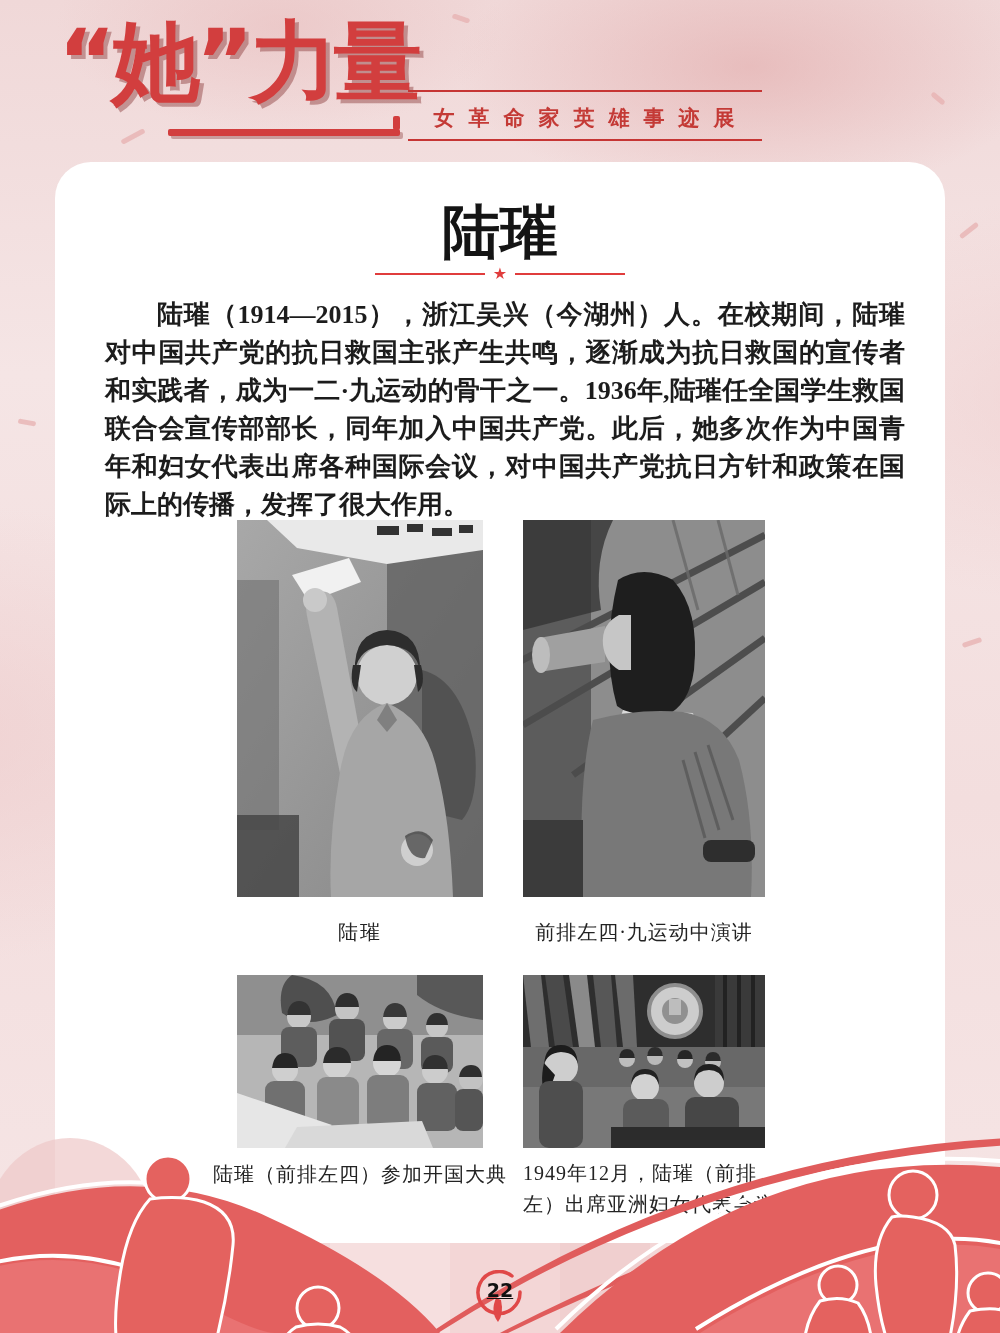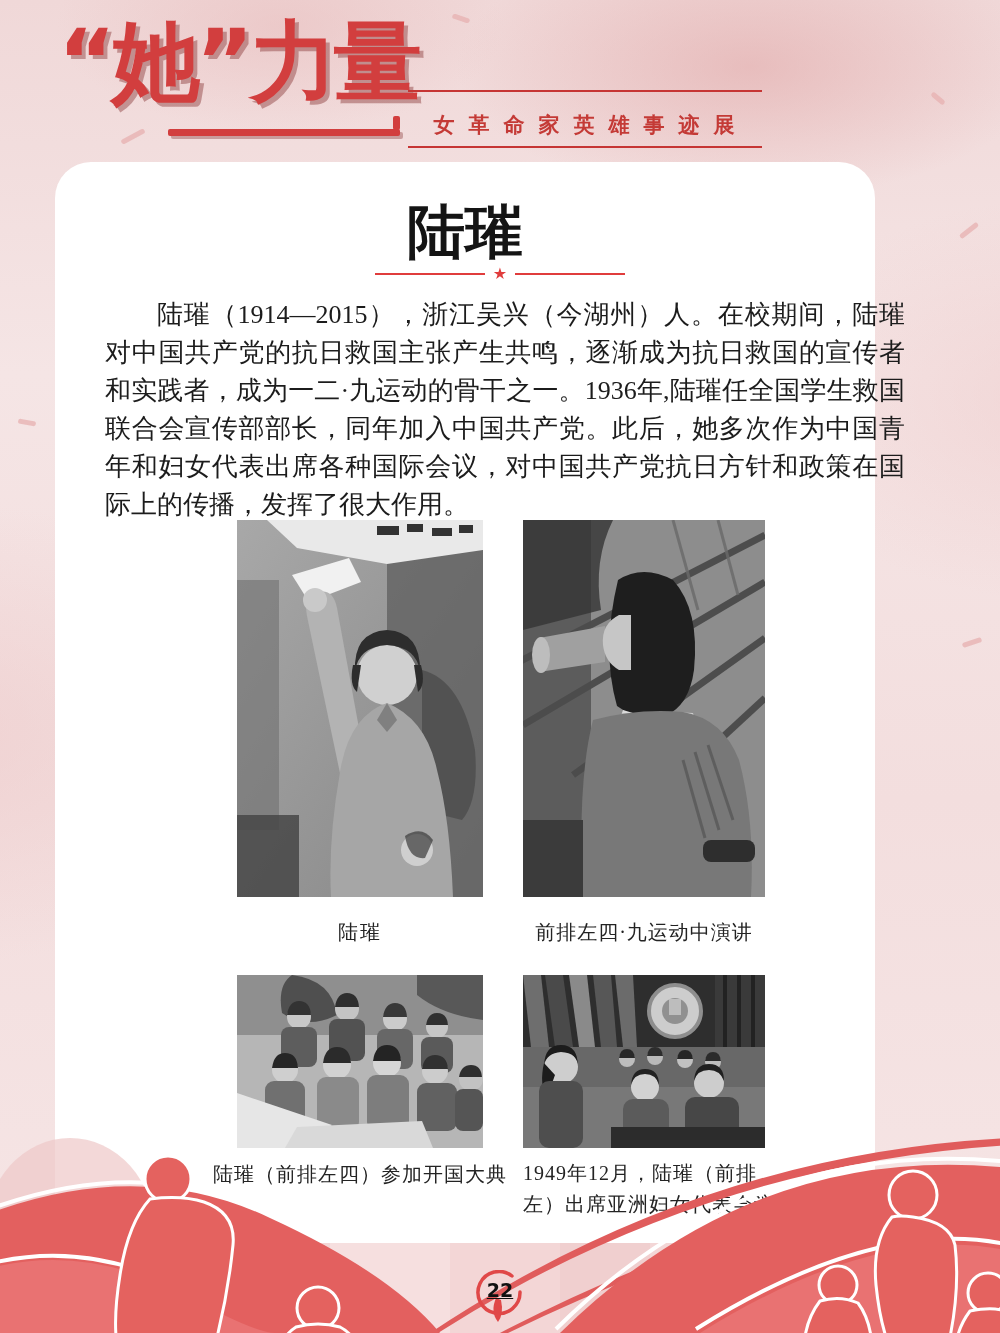--- a/index.html
+++ b/index.html
@@ -20,33 +20,33 @@
   .logo { position:absolute; left:58px; top:14px; font-family:"DejaVu Sans","Liberation Sans",sans-serif;
     font-weight:900; font-size:88px; line-height:1.1; letter-spacing:-4px; color:#d23e3e;
     text-shadow:4px 4px 0 rgba(125,38,38,.4); white-space:nowrap; }
   .logo-underline { position:absolute; left:168px; top:129px; width:232px; height:7px; background:#d23e3e;
     border-radius:2px; box-shadow:3px 3px 0 rgba(125,38,38,.35); }
   .logo-underline::after { content:""; position:absolute; right:0; top:-13px; width:7px; height:14px;
     background:#d23e3e; border-radius:2px; }
   .subtitle-block { position:absolute; left:408px; top:90px; width:354px; }
   .subtitle-block .line { height:2px; background:#c63534; }
   .subtitle { text-align:center; font-size:21px; font-weight:bold; color:#c43a36;
-    letter-spacing:14px; padding:19px 0 7px 12px; white-space:nowrap; }
+    letter-spacing:14px; padding:12px 0 7px 12px; white-space:nowrap; }
 
   
-  .card { position:absolute; left:55px; top:162px; width:820px; height:1095px;
+  .card { position:absolute; left:55px; top:162px; width:890px; height:1095px;
     background:#ffffff; border-radius:36px;padding-left:17px; }
   .article-title { position:absolute; left:0; top:32px; width:100%; text-align:center;
     font-size:58px; font-weight:bold; color:#141414; font-family:"DejaVu Serif","Liberation Serif",serif; }
   .divider { position:absolute; left:320px; top:104px; width:250px; display:flex; align-items:center; }
   .divider .dline { flex:1; height:2px; background:#e03c3c; }
   .divider .dstar { color:#e03c3c; font-size:16px; padding:0 8px; line-height:1;
     font-family:"DejaVu Sans",sans-serif; }
   .body-text { position:absolute; left:50px; top:134px; width:800px; font-size:26px;
-    line-height:38px; color:#1c1c1c; text-align:justify; text-indent:2em; }
+    line-height:38px; color:#1c1c1c; text-align:justify; text-indent:2em;font-weight:bold; }
 
   .photo { position:absolute; overflow:hidden; background:#999; }
   .photo svg { display:block; }
   .p1 { left:182px; top:358px; width:246px; height:377px; }
   .p2 { left:468px; top:358px; width:242px; height:377px; }
   .p3 { left:182px; top:813px; width:246px; height:173px; }
   .p4 { left:468px; top:813px; width:242px; height:173px; }
   .caption { position:absolute; font-size:20px; color:#232323; letter-spacing:2px; }
   .cap1 { left:182px; top:757px; width:246px; text-align:center; }
   .cap2 { left:448px; top:757px; width:282px; text-align:center; letter-spacing:1px; }

